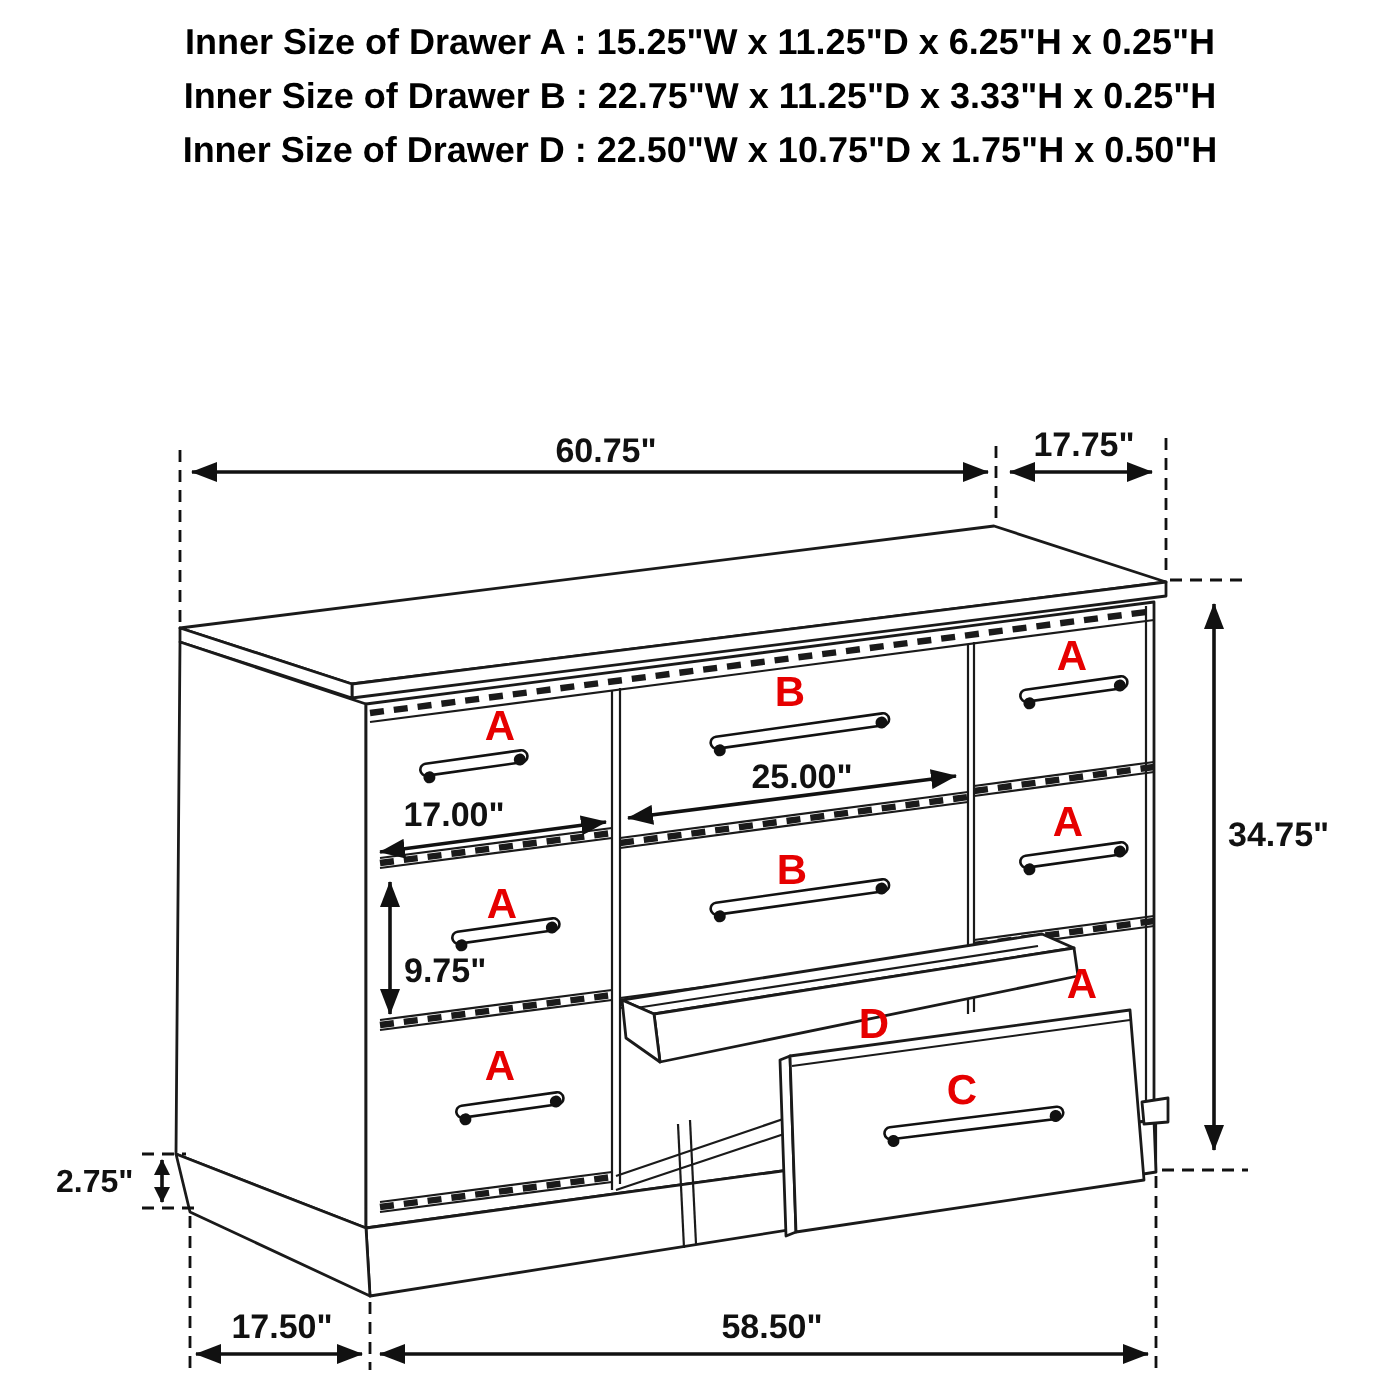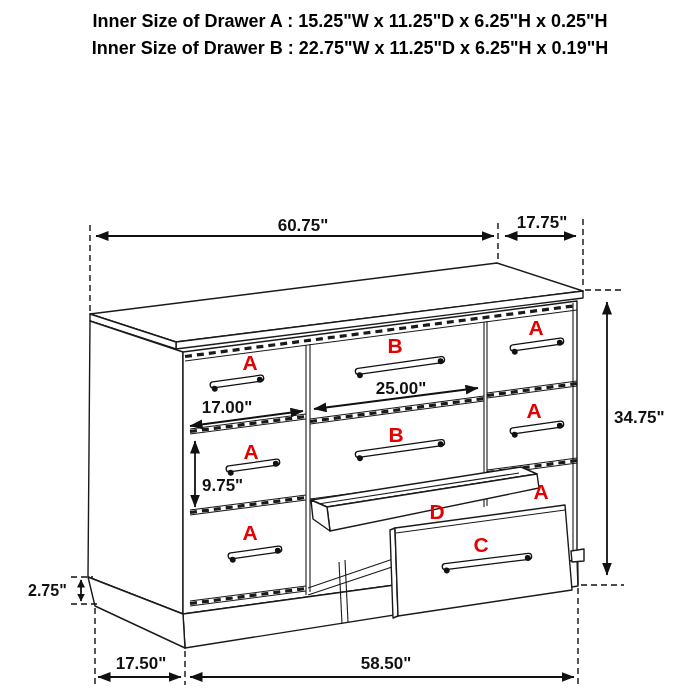--- a/index.html
+++ b/index.html
@@ -17,21 +17,22 @@
   .arrow{stroke:#111;stroke-width:1.8;fill:none;}
   .dash{stroke:#111;stroke-width:1.4;fill:none;stroke-dasharray:6 4;}
   .hbar{fill:#fff;stroke:#111;stroke-width:1.3;}
   .hknob{fill:#111;stroke:none;}
 </style>
 </head>
 <body>
 
 <div id="spec-header">
   <div>Inner Size of Drawer A : 15.25"W x 11.25"D x 6.25"H x 0.25"H</div>
-  <div>Inner Size of Drawer B : 22.75"W x 11.25"D x 6.25"H x 0.19"H</div>
+  <div>Inner Size of Drawer B : 22.75"W x 11.25"D x 3.33"H x 0.25"H</div>
+  <div>Inner Size of Drawer D : 22.50"W x 10.75"D x 1.75"H x 0.50"H</div>
 </div>
 
 <svg id="diagram-svg" width="700" height="700" viewBox="0 0 700 700">
   <defs>
     <marker id="ah" markerWidth="14" markerHeight="10" refX="12.5" refY="5" orient="auto-start-reverse" markerUnits="userSpaceOnUse">
       <path d="M0,0 L13,5 L0,10 Z" fill="#111"></path>
     </marker>
     <marker id="ahs" markerWidth="9" markerHeight="8" refX="7.5" refY="4" orient="auto-start-reverse" markerUnits="userSpaceOnUse">
       <path d="M0,0 L8,4 L0,8 Z" fill="#111"></path>
     </marker>

